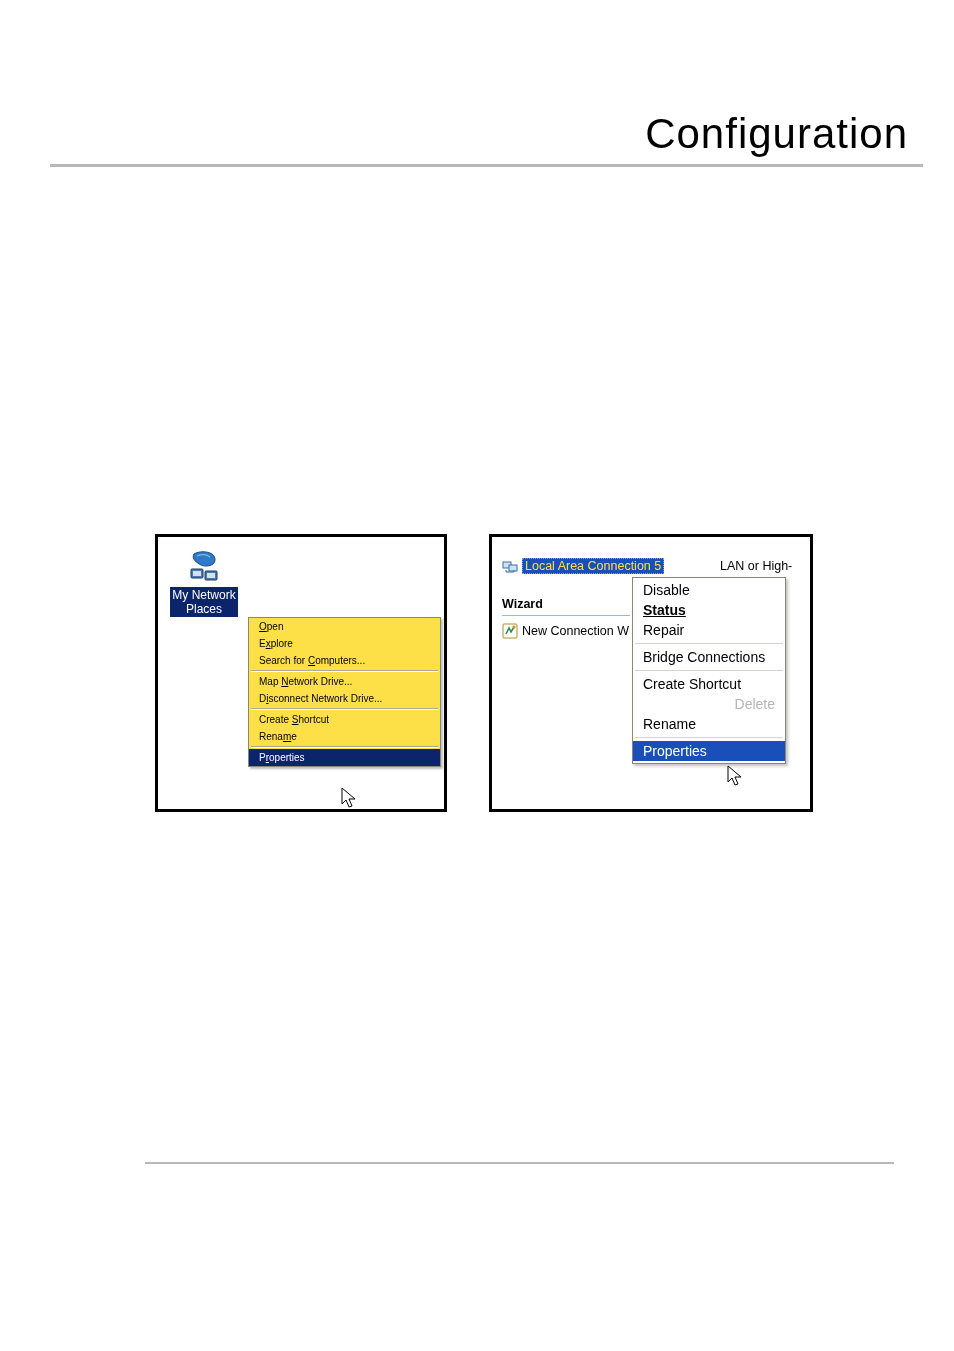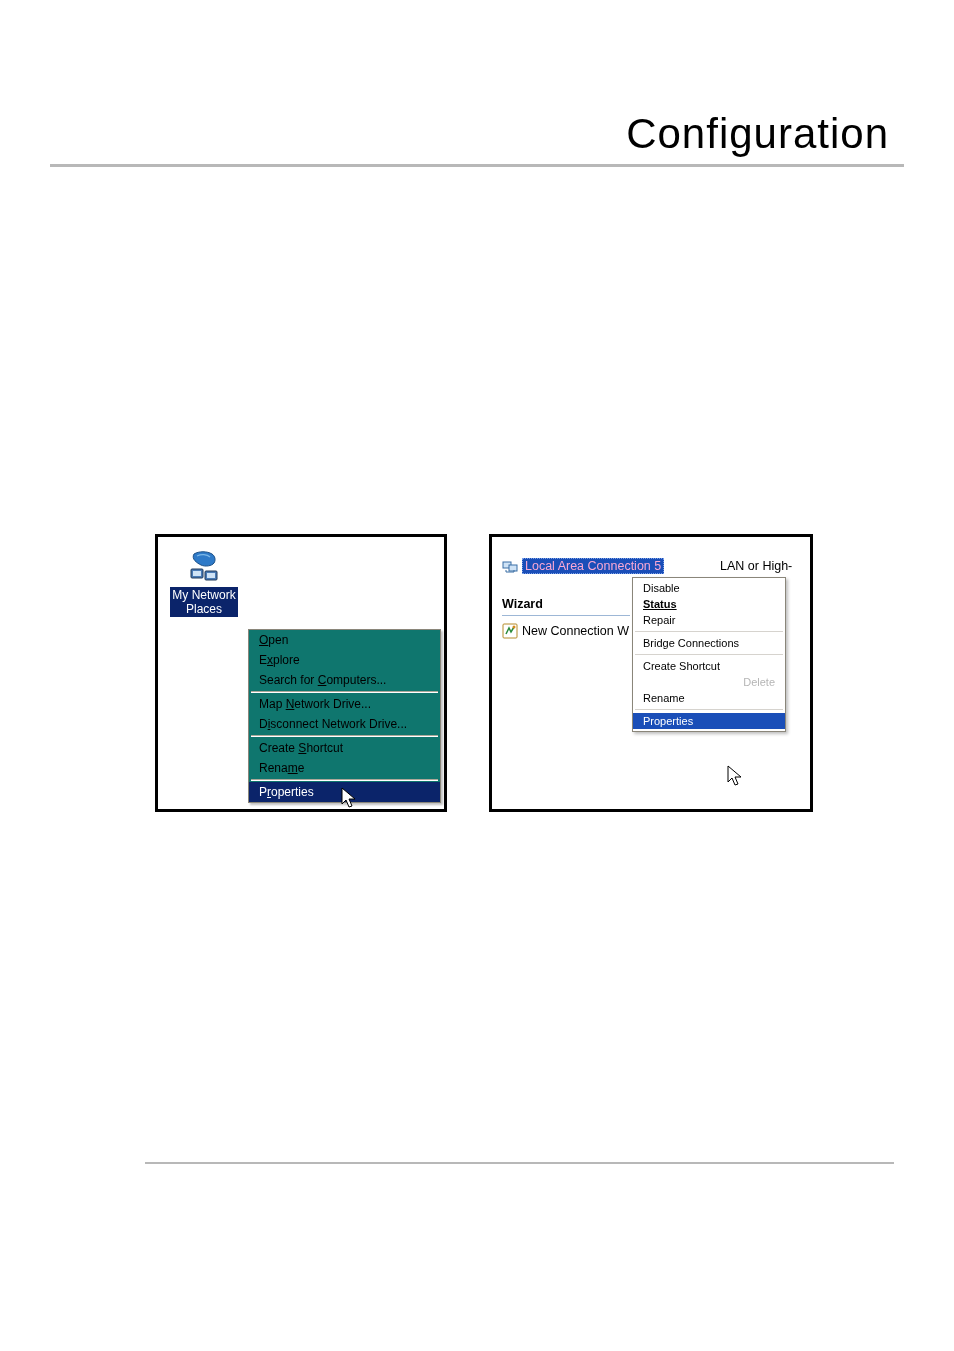--- a/index.html
+++ b/index.html
@@ -8,21 +8,21 @@
     height: 1351px;
     background: #ffffff;
     font-family: Arial, Helvetica, sans-serif;
     position: relative;
   }
   .page {
     position: absolute;
     left: 0; top: 0;
     width: 954px;
     height: 1351px;
-    padding: 110px 50px 0 50px;
+    padding: 110px 31px 0 50px;
   }
   .page-title {
     text-align: right;
     font-family: Impact, "Arial Black", sans-serif;
     font-size: 42px;
     letter-spacing: 1px;
     color: #000;
     padding-right: 15px;
   }
   .title-rule {
@@ -82,27 +82,26 @@
     line-height: 14px;
     padding: 1px 2px;
     display: inline-block;
   }
 
   .ctx-menu {
     position: absolute;
     left: 90px;
     top: 80px;
     width: 193px;
-    background: #0f766e;
+    background: #fde047;
     border: 1px solid #8a867a;
     box-shadow: 2px 2px 2px rgba(0,0,0,.25);
     font-family: Tahoma, Arial, sans-serif;
-    font-size: 12px;
-    color: #000;
-    margin-top: 12px;
+    font-size: 10px;
+    color: #000;
   }
   .ctx-menu .item {
     padding: 3px 10px 3px 10px;
     white-space: nowrap;
   }
   .ctx-menu .item .u { text-decoration: underline; }
   .ctx-menu .sep {
     border-top: 1px solid #aca899;
     border-bottom: 1px solid #fff;
     margin: 1px 2px;
@@ -130,42 +129,42 @@
   .r-row {
     display: flex;
     align-items: center;
     gap: 4px;
     height: 18px;
     white-space: nowrap;
   }
   .r-row .r-icon { width: 16px; height: 16px; display: inline-block; }
   .r-row .selected-text {
     background: #1a4eb8;
-    color: #f9a8d4;
+    color: #fde047;
     border: 1px dotted #7aa0e8;
     padding: 0 2px;
   }
   .r-row .col2 {
     margin-left: auto;
     padding-right: 6px;
     width: 90px;
     text-align: left;
     overflow: hidden;
   }
 
   .ctx-menu2 {
     position: absolute;
     left: 140px;
     top: 40px;
     width: 154px;
     background: #fff;
     border: 1px solid #8a867a;
     box-shadow: 2px 2px 3px rgba(0,0,0,.25);
     font-family: Tahoma, Arial, sans-serif;
-    font-size: 11px;
+    font-size: 14px;
     color: #000;
     padding: 2px 0;
   }
   .ctx-menu2 .item2 {
     padding: 2px 10px;
     white-space: nowrap;
   }
   .ctx-menu2 .item2.bold { font-weight: bold; text-decoration: underline; }
   .ctx-menu2 .item2.disabled { color: #b5b5b5; text-align: right; }
   .ctx-menu2 .item2.selected2 {

